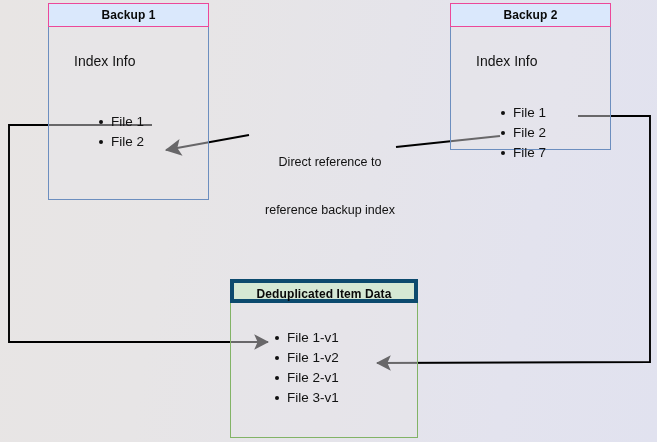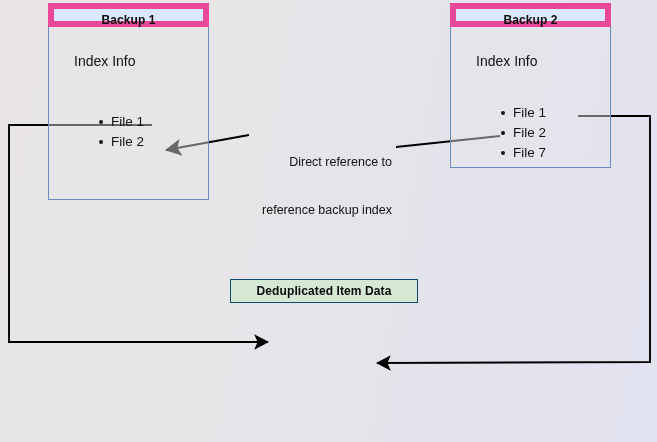--- a/index.html
+++ b/index.html
@@ -41,30 +41,30 @@
     box-sizing: border-box;
     flex: 1 1 auto;
     position: relative;
     background: rgba(230,228,232,0.45);
     padding-left: 6px;
   }
 
   
   .node.blue .title-bar {
     background: #dae8fc;
-    border: 6px solid #ec4899;
+    border: 1px solid #ec4899;
   }
   .node.blue .body {
     border: 1px solid #6c8ebf;
     border-top: none;
   }
   
   .node.green .title-bar {
     background: #d5e8d4;
-    border: 1px solid #0c4a6e;
+    border: 4px solid #0c4a6e;
   }
   .node.green .body {
     border: 1px solid #82b366;
     border-top: none;
   }
 
   .index-label {
     position: absolute;
     font-size: 14px;
     color: #121212;
@@ -143,34 +143,42 @@
     <div class="title-bar">Backup 1</div>
     <div class="body">
       <div class="index-label" style="left:25px; top:26px;">Index Info</div>
       <ul class="file-list" style="left:49px; top:85px;">
         <li>File 1</li>
         <li>File 2</li>
       </ul>
     </div>
   </div>
 
-  <div class="node blue" style="left:450px; top:3px; width:161px; height:165px;">
+  <div class="node blue" style="left:450px; top:3px; width:161px; height:147px;">
     <div class="title-bar">Backup 2</div>
     <div class="body">
       <div class="index-label" style="left:25px; top:26px;">Index Info</div>
       <ul class="file-list" style="left:49px; top:76px;">
         <li>File 1</li>
         <li>File 2</li>
         <li>File 7</li>
       </ul>
     </div>
   </div>
 
   <div class="node green" style="left:230px; top:279px; width:188px; height:159px;">
     <div class="title-bar">Deduplicated Item Data</div>
+    <div class="body">
+      <ul class="file-list" style="left:43px; top:25px;">
+        <li>File 1-v1</li>
+        <li>File 1-v2</li>
+        <li>File 2-v1</li>
+        <li>File 3-v1</li>
+      </ul>
+    </div>
   </div>
 
-  <div class="edge-label" style="left:242px; top:122px; width:150px;text-align:right;">
+  <div class="edge-label" style="left:255px; top:122px; width:150px;">
     <div>Direct reference to</div>
     <div>reference backup index</div>
   </div>
 
 </div>
 
 </body></html>

